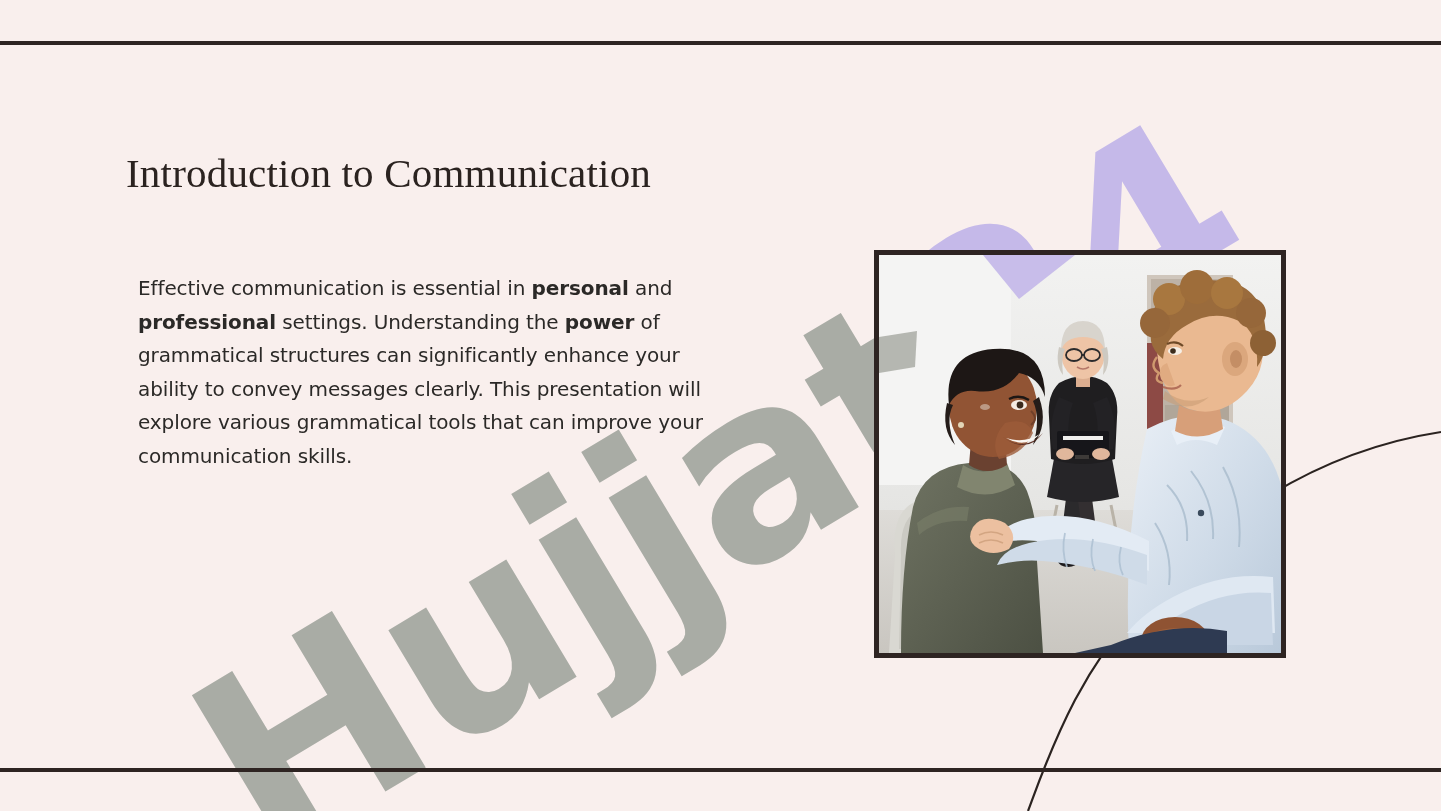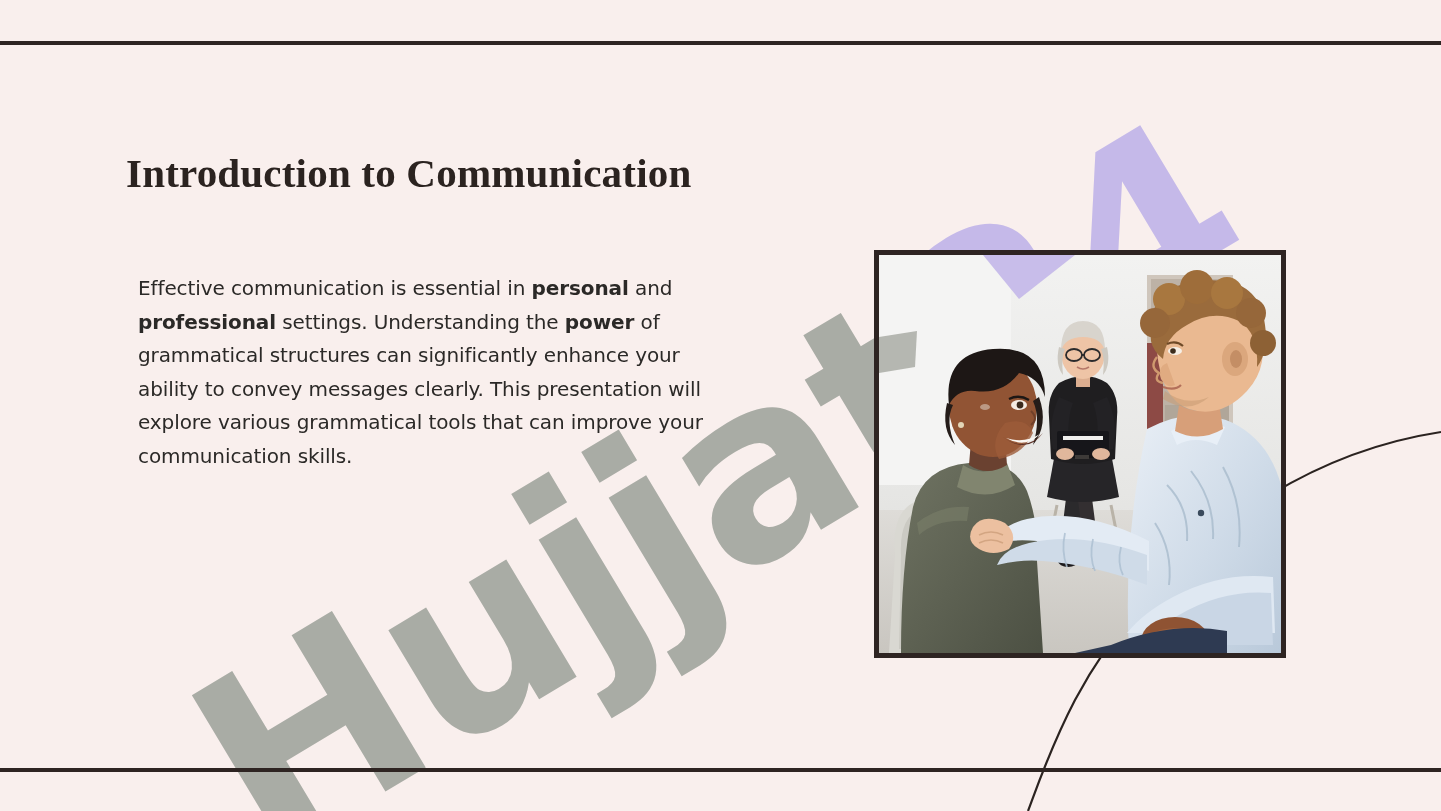--- a/index.html
+++ b/index.html
@@ -64,21 +64,21 @@
   #watermark .wm-gray   { color: #a9aca5; }
   #watermark .wm-purple { color: #c5b9e9; }
 
   
   #slide-title {
     position: absolute;
     left: 126px;
     top: 122px;
     font-family: "Liberation Serif", "DejaVu Serif", serif;
     font-size: 41px;
-    font-weight: 700;
+    font-weight: 400;
     color: #2b2320;
     letter-spacing: 0.2px;
     white-space: nowrap;
   }
 
   
   #body-copy {
     position: absolute;
     left: 126px;
     top: 272px;

